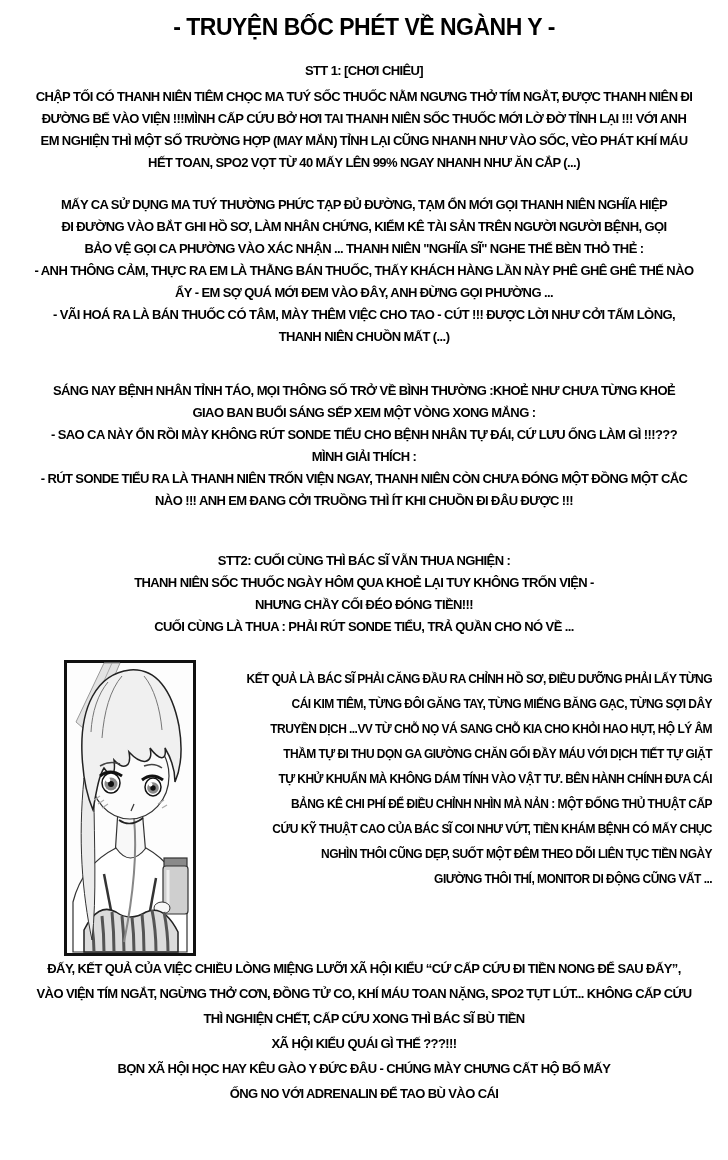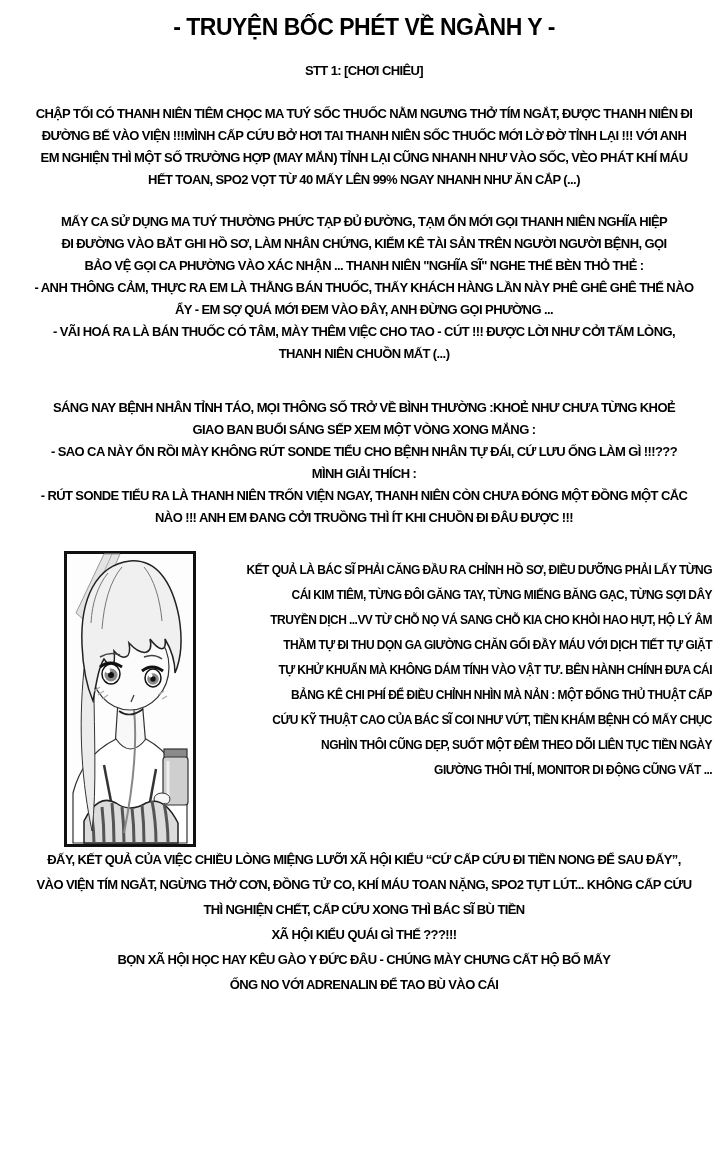--- a/index.html
+++ b/index.html
@@ -35,21 +35,21 @@
     font-size: 13px;
     line-height: 22px;
     letter-spacing: -0.6px;
     padding: 0 6px;
   }
   .stt-heading {
     margin-top: 20px;
     font-size: 13px;
     line-height: 20px;
   }
-  .p1 { margin-top: 22px; }
+  .p1 { margin-top: 5px; }
   .p2 { margin-top: 20px; }
   .p3 { margin-top: 32px; }
   .p4 { margin-top: 38px; }
   .media-row {
     margin-top: 22px;
     display: flex;
     align-items: flex-start;
     padding-left: 64px;
     padding-right: 16px;
     gap: 24px;
@@ -102,20 +102,24 @@
 - VÃI HOÁ RA LÀ BÁN THUỐC CÓ TÂM, MÀY THÊM VIỆC CHO TAO - CÚT !!! ĐƯỢC LỜI NHƯ CỞI TẤM LÒNG,
 THANH NIÊN CHUỒN MẤT (...)</div>
 
   <div class="para p3">SÁNG NAY BỆNH NHÂN TỈNH TÁO, MỌI THÔNG SỐ TRỞ VỀ BÌNH THƯỜNG :KHOẺ NHƯ CHƯA TỪNG KHOẺ
 GIAO BAN BUỔI SÁNG SẾP XEM MỘT VÒNG XONG MẮNG :
 - SAO CA NÀY ỔN RỒI MÀY KHÔNG RÚT SONDE TIỂU CHO BỆNH NHÂN TỰ ĐÁI, CỨ LƯU ỐNG LÀM GÌ !!!???
 MÌNH GIẢI THÍCH :
 - RÚT SONDE TIỂU RA LÀ THANH NIÊN TRỐN VIỆN NGAY, THANH NIÊN CÒN CHƯA ĐÓNG MỘT ĐỒNG MỘT CẮC
 NÀO !!! ANH EM ĐANG CỞI TRUỒNG THÌ ÍT KHI CHUỒN ĐI ĐÂU ĐƯỢC !!!</div>
 
+  <div class="para p4">STT2: CUỐI CÙNG THÌ BÁC SĨ VẪN THUA NGHIỆN :
+THANH NIÊN SỐC THUỐC NGÀY HÔM QUA KHOẺ LẠI TUY KHÔNG TRỐN VIỆN -
+NHƯNG CHẦY CỐI ĐÉO ĐÓNG TIỀN!!!
+CUỐI CÙNG LÀ THUA : PHẢI RÚT SONDE TIỂU, TRẢ QUẦN CHO NÓ VỀ ...</div>
 
   <div class="media-row">
 
     <svg class="portrait" role="img" width="132" height="296" viewBox="0 0 132 296" aria-label="Black-and-white manga-style portrait of a smiling short-haired girl in a striped camisole holding a jar">
 
       <rect x="1.5" y="1.5" width="129" height="293" fill="#fdfdfd" stroke="#111" stroke-width="3"></rect>
 
       <polygon points="40,3 56,3 26,74 12,62" fill="#e3e3e3" stroke="#9a9a9a" stroke-width="1"></polygon>
       <line x1="48" y1="3" x2="19" y2="68" stroke="#aaaaaa" stroke-width="1"></line>
 

